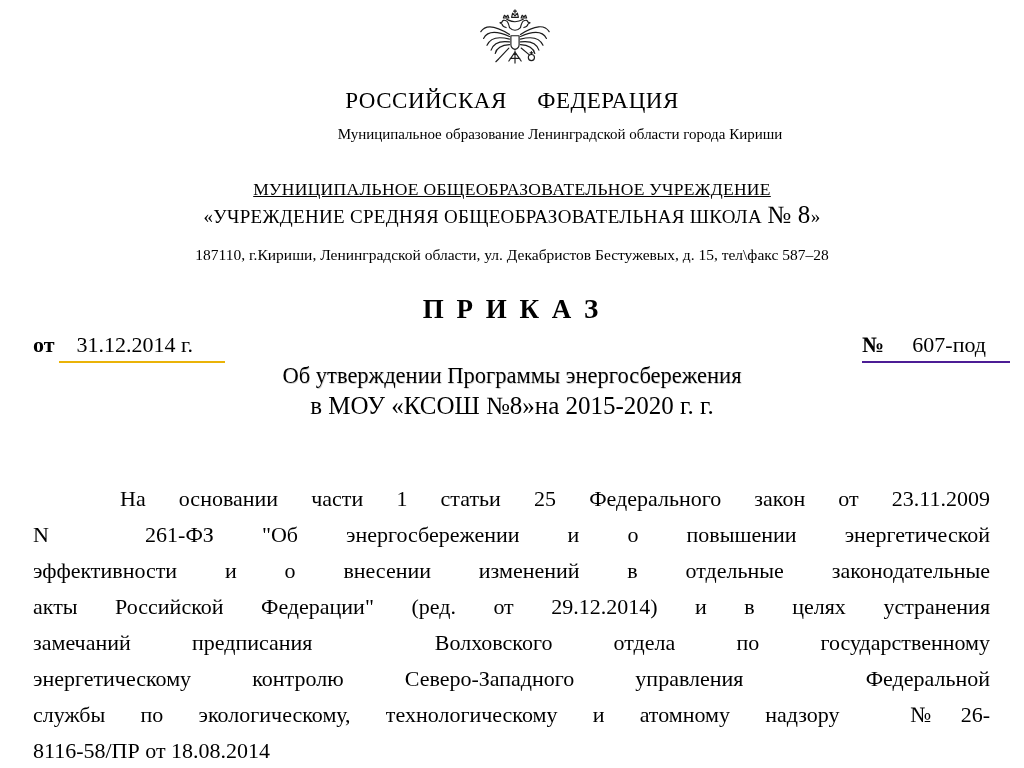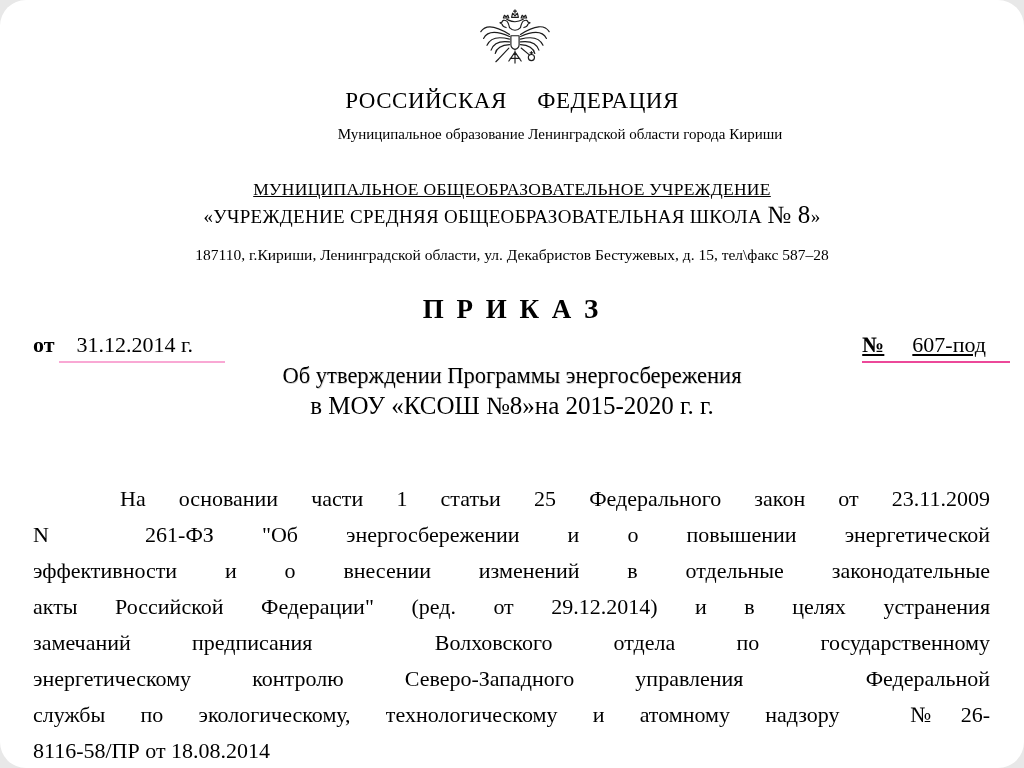--- a/index.html
+++ b/index.html
@@ -1,21 +1,20 @@
 <!DOCTYPE html>
 <html><head>
 <meta charset="utf-8">
 <style>
   html,body { margin:0; padding:0; background:#e8e8e8; }
   .sheet {
     position:relative; width:1024px; height:768px; margin:0 auto;
     background:#ffffff; color:#000;
     font-family:"Liberation Serif","DejaVu Serif",serif;
     overflow:hidden;
-    border-radius:26px;
   }
   .centered { position:absolute; left:0; width:100%; text-align:center; white-space:nowrap; }
 
   .emblem { position:absolute; top:3px; left:50%; margin-left:-38px; width:82px; height:86px; }
   .emblem svg { width:100%; height:100%; }
 
   .country   { top:88px;  font-size:23px;  word-spacing:9px; letter-spacing:0.5px; }
   .muni      { top:126px; font-size:15px;margin-left:48px; }
   .orgtype   { top:179px; font-size:17.5px; letter-spacing:0.3px;text-decoration:underline; }
   .school    { top:201px; font-size:19px;  letter-spacing:0.3px; }
@@ -25,26 +24,26 @@
   .title     { top:294px; font-size:27px; font-weight:bold; letter-spacing:3px; }
 
   .meta {
     position:absolute; top:332px; left:33px; right:14px;
     display:flex; justify-content:space-between; align-items:baseline;
     font-size:22px;
   }
   .bold { font-weight:bold; }
   .date-label { margin-right:4px; }
   .date-value {
-    display:inline-block; border-bottom:2px solid #f9a8d4;
+    display:inline-block; border-bottom:2px solid #eab308;
     padding:0 32px 3px 18px; white-space:nowrap;
   }
   .num-group {
-    display:inline-block; border-bottom:2px solid #ec4899;
-    padding:0 24px 3px 0; white-space:nowrap;text-decoration:underline;
+    display:inline-block; border-bottom:2px solid #4c1d95;
+    padding:0 24px 3px 0; white-space:nowrap;
   }
   .num-label { margin-right:28px; }
 
   .subject1 { top:363px; font-size:22.5px; text-shadow:0.6px 0.6px 0 rgba(0,0,0,0.18); }
   .subject2 { top:392px; font-size:25px; }
 
   .body {
     position:absolute; top:481px; left:33px; width:957px;
     font-size:22px; line-height:36px;
   }

